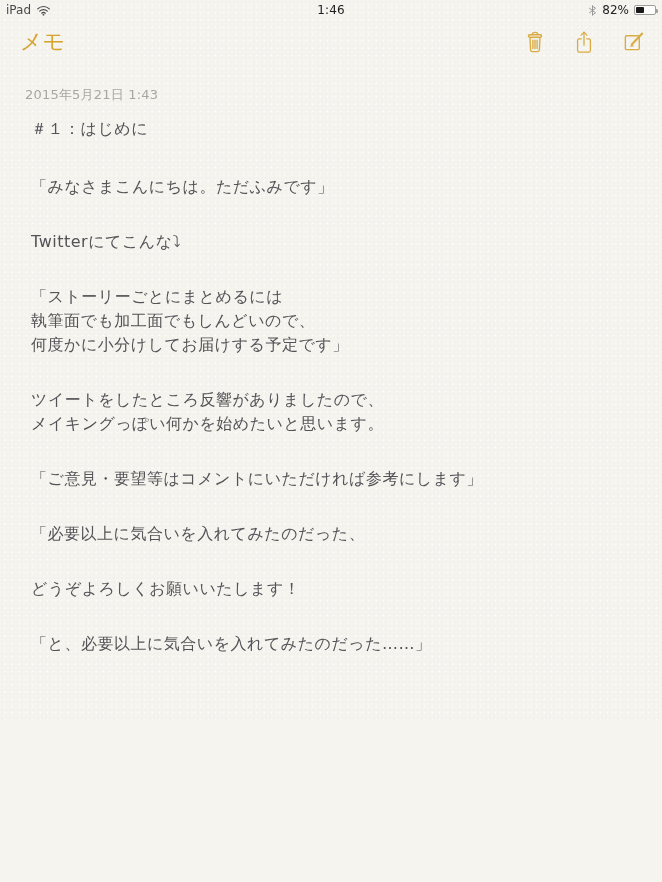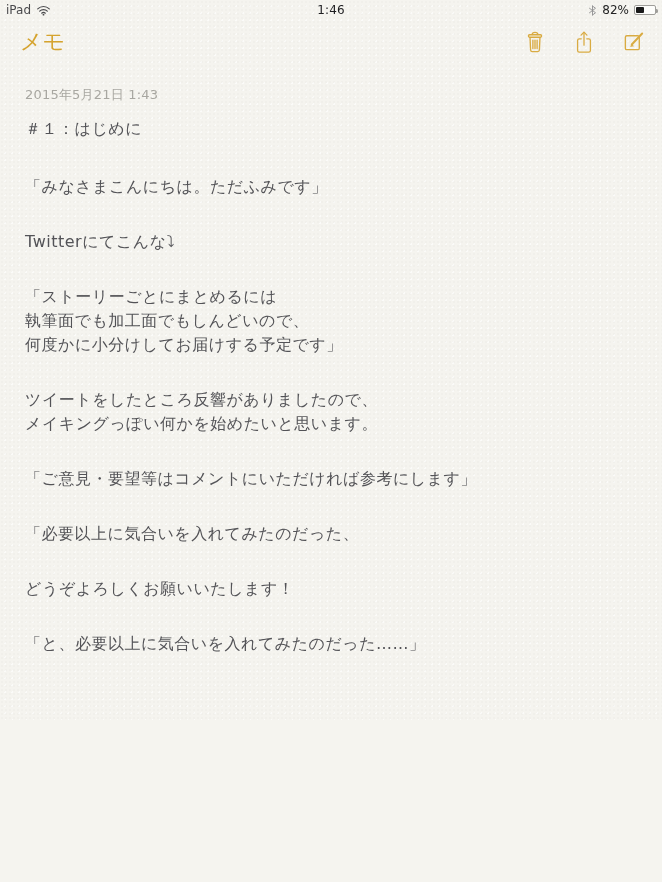--- a/index.html
+++ b/index.html
@@ -115,20 +115,21 @@
     margin-bottom: 13px;
     letter-spacing: 0.2px;
   }
   .line {
     font-size: 16px;
     line-height: 24px;
     color: #535357;
     letter-spacing: 0.5px;
     white-space: pre-wrap;
     min-height: 24px;
+    margin-left: 6px;
   }
   .paragraph { margin-bottom: 31px; }
   .paragraph:first-child { margin-bottom: 34px; }
 
   svg { display: block; }
 </style>
 </head>
 <body>
 
 <div class="screen">

